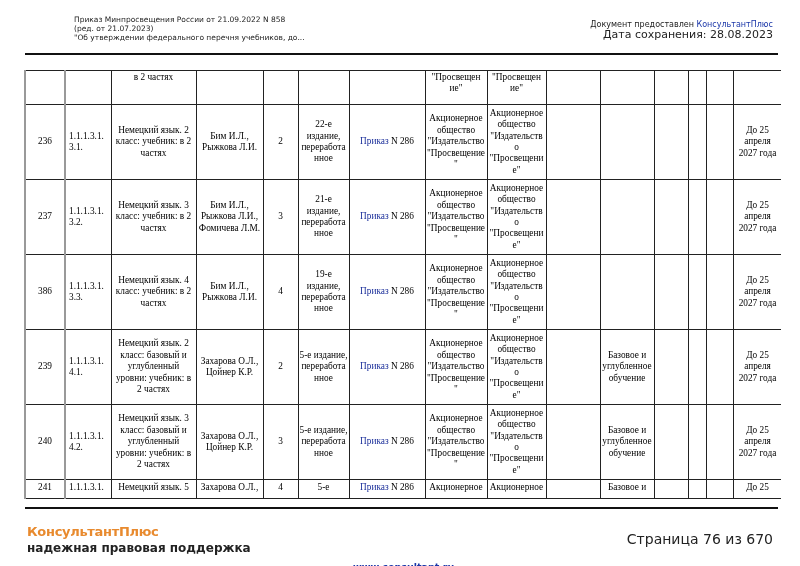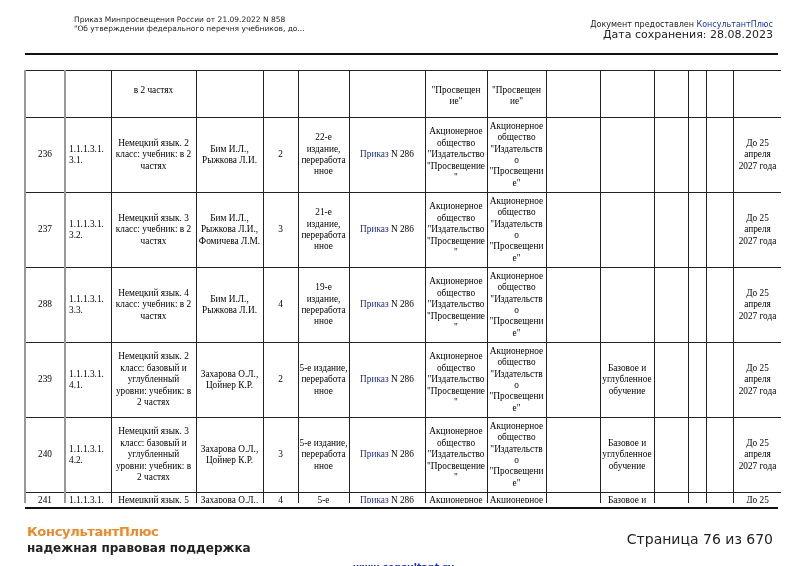--- a/index.html
+++ b/index.html
@@ -8,34 +8,35 @@
   .hdr-right { position:absolute; right:27px; top:20px; font-size:8px; line-height:10px; text-align:right; color:#222; }
   .hdr-right .brand { color:#1a36a8; }
   .hdr-right .date { font-size:11px; }
   .hdr-line { position:absolute; left:25px; width:753px; top:53px; height:2px; background:#111; }
   .tbl-wrap { position:absolute; left:24px; top:70px; width:757px; height:433px; overflow:hidden; }
   table { border-collapse:collapse; table-layout:fixed; width:757px; font-family:"Liberation Serif", serif; font-size:9.3px; line-height:11.4px; }
   td { border:1.3px solid #222; text-align:center; vertical-align:middle; padding:0 1px; overflow:hidden; word-wrap:break-word; }
   td.code { text-align:left; padding-left:3px; border-left-color:#999; border-left-width:2px;margin-top:40px; }
   td.first { border-left-color:#999; border-left-width:2px;}
   .link { color:#1a2e9a; }
-  tr.r0 td { height:32px; vertical-align:top; padding-top:14px; }
+  tr.r0 td { height:32px; vertical-align:top; padding-top:1px; }
   tr.rf td { height:74px; }
   tr.rl td { height:16px; vertical-align:top; padding-top:2px; }
   .foot-line { position:absolute; left:25px; width:753px; top:507px; height:2px; background:#111; }
   .foot-brand { position:absolute; left:27px; top:524px; font-size:13px; font-weight:bold; color:#e88a2e; font-family:"DejaVu Sans", sans-serif; letter-spacing:-0.3px; }
   .foot-tag { position:absolute; left:27px; top:541px; font-size:12px; font-weight:bold; color:#222; }
   .foot-url { position:absolute; left:353px; top:561px; font-size:9.5px; font-weight:bold; color:#1a36a8; }
   .foot-page { position:absolute; right:27px; top:531px; font-size:14px; color:#222; }
 </style>
 </head>
 <body>
 
 <div class="hdr-left">
   <div>Приказ Минпросвещения России от 21.09.2022 N 858</div>
+  <div>(ред. от 21.07.2023)</div>
   <div>"Об утверждении федерального перечня учебников, до...</div>
 </div>
 <div class="hdr-right">
   <div><span>Документ предоставлен </span><span class="brand">КонсультантПлюс</span></div>
   <div class="date">Дата сохранения: 28.08.2023</div>
 </div>
 <div class="hdr-line"></div>
 
 <div class="tbl-wrap">
 <table>
@@ -105,21 +106,21 @@
     <td>Акционерное общество "Издательство "Просвещение"</td>
     <td></td>
     <td></td>
     <td></td>
     <td></td>
     <td></td>
     <td>До 25 апреля 2027 года</td>
   </tr>
 
   <tr class="rf">
-    <td class="first">288</td>
+    <td class="first">386</td>
     <td class="code">1.1.1.3.1. 3.3.</td>
     <td>Немецкий язык. 4 класс: учебник: в 2 частях</td>
     <td>Бим И.Л., Рыжкова Л.И.</td>
     <td>4</td>
     <td>19-е издание, переработанное</td>
     <td><span class="link">Приказ</span><span> N 286</span></td>
     <td>Акционерное общество "Издательство "Просвещение"</td>
     <td>Акционерное общество "Издательство "Просвещение"</td>
     <td></td>
     <td></td>

